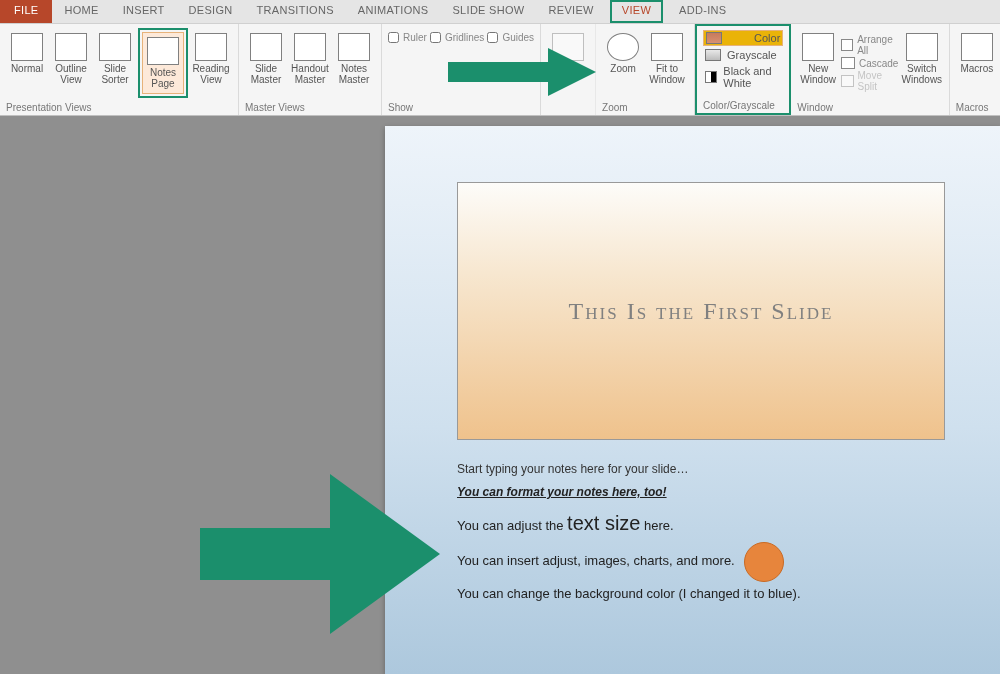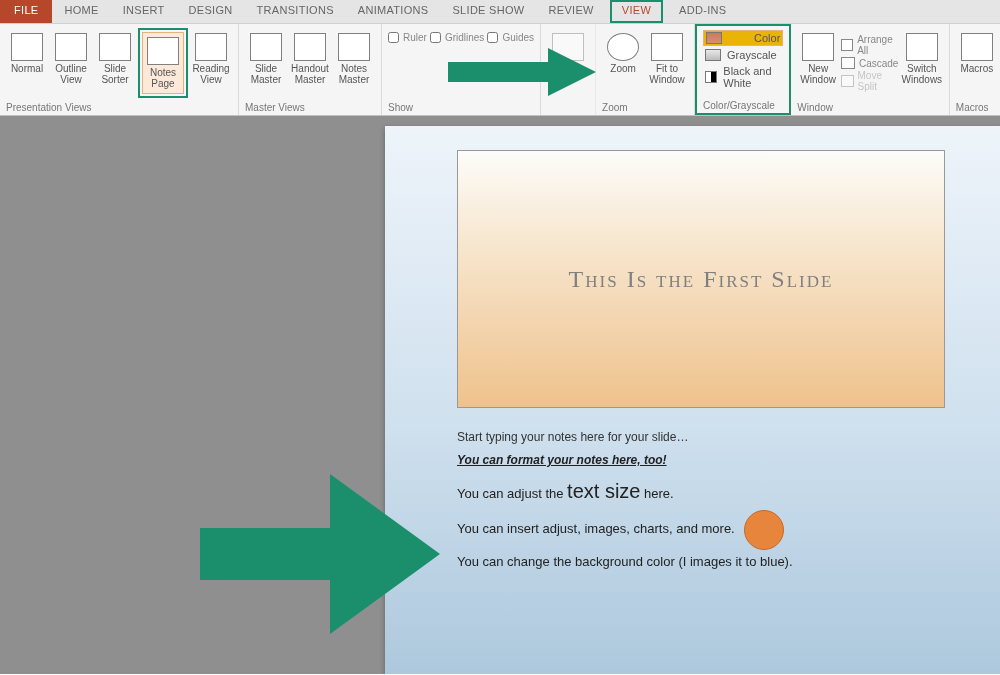--- a/index.html
+++ b/index.html
@@ -62,21 +62,21 @@
   .arrow-head {
     position: absolute; left: 100px; top: 0;
     width: 0; height: 0;
     border-top: 24px solid transparent;
     border-bottom: 24px solid transparent;
     border-left: 48px solid #1b8f6c;
   }
 
   
   .workspace { background: #8f8f8f; padding: 10px 0 0 0; display: flex; justify-content: flex-end; }
-  .notes-page { width: 615px; height: 548px; background: linear-gradient(180deg,#eef4fa 0%,#cfe0ee 55%,#adc8dd 100%); box-shadow: 0 2px 5px rgba(0,0,0,.3); margin-right: 0; position: relative; padding: 24px 54px 30px 72px; }
+  .notes-page { width: 615px; height: 548px; background: linear-gradient(180deg,#eef4fa 0%,#cfe0ee 55%,#adc8dd 100%); box-shadow: 0 2px 5px rgba(0,0,0,.3); margin-right: 0; position: relative; padding: 56px 54px 30px 72px; }
   .slide-thumb {
     width: 488px; height: 258px;
     border: 1px solid #999;
     background: linear-gradient(180deg,#fdfcf9 0%,#f7e7d0 35%,#efc28c 100%);
     display: flex; align-items: center; justify-content: center;
   }
   .slide-title { font-family: Georgia, "Times New Roman", serif; letter-spacing: 2px; font-size: 24px; color: #808080; font-variant: small-caps; }
 
   .notes-text { margin-top: 18px; font-size: 13px; color: #222; line-height: 1.9; }
   .notes-text .l1 { font-size: 12px; color: #333; }
@@ -281,21 +281,21 @@
     <div class="notes-text">
       <div class="l1">Start typing your notes here for your slide…</div>
       <div class="l2">You can format your notes here, too!</div>
       <div class="l3">
         <span>You can adjust the </span><span class="big">text size</span><span> here.</span>
       </div>
       <div>
         <span>You can insert adjust, images, charts, and more.</span>
         <span class="orange-dot"></span>
       </div>
-      <div>You can change the background color (I images it to blue).</div>
+      <div>You can change the background color (I changed it to blue).</div>
     </div>
   </div>
 </div>
 
 <div class="big-arrow">
   <div class="shaft"></div>
   <div class="head"></div>
 </div>
 
 </body></html>

